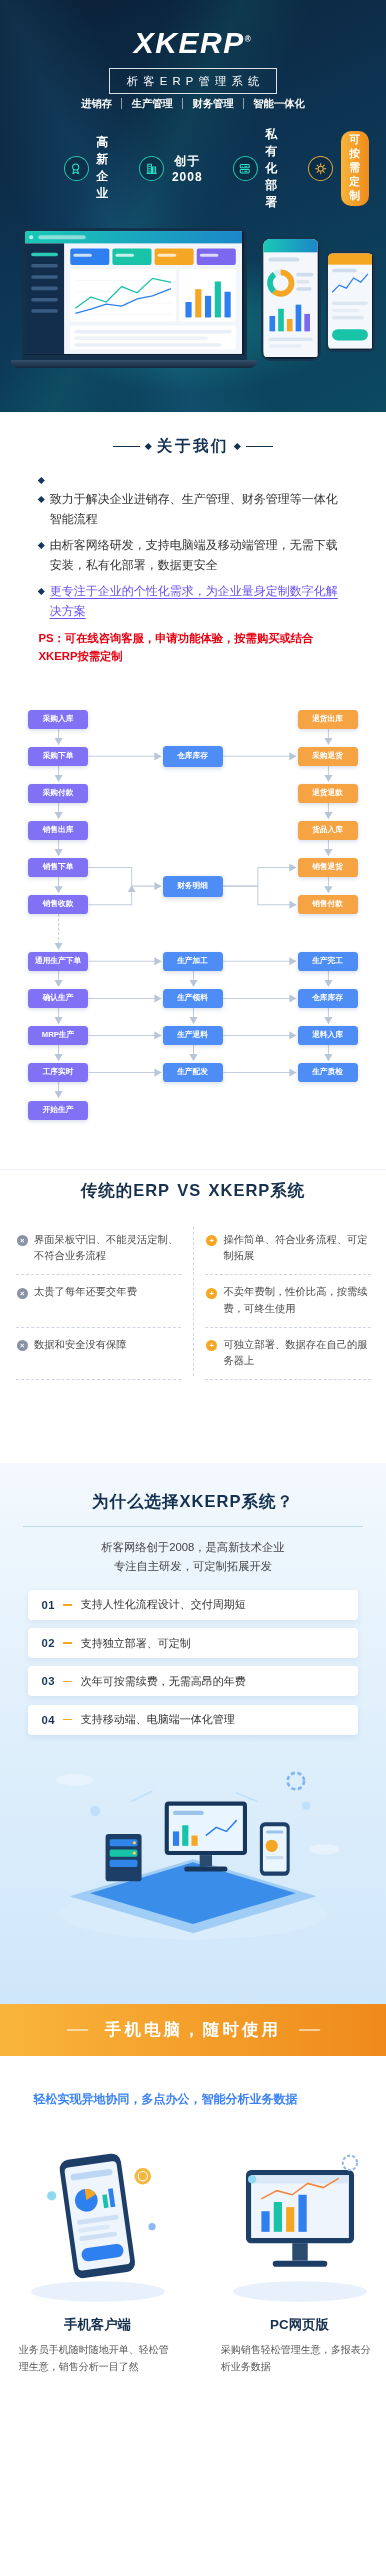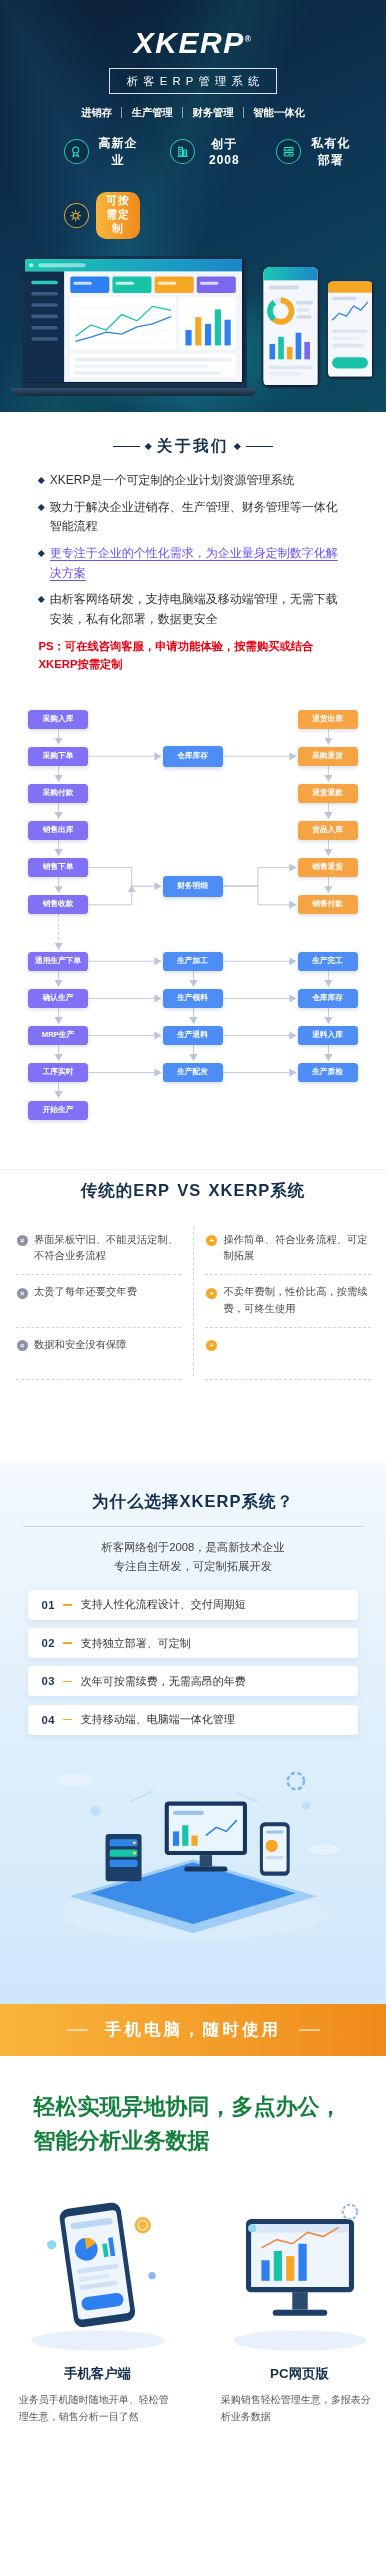--- a/index.html
+++ b/index.html
@@ -8,24 +8,24 @@
   .section{position:relative;overflow:hidden}
 
   
   .hero{height:412px;background:linear-gradient(155deg,#0b1f35 0%,#0d3352 45%,#0b4a60 100%);text-align:center;color:#fff}
   .hero::before{content:"";position:absolute;inset:0;pointer-events:none;background:
     linear-gradient(115deg,rgba(38,222,196,0) 30%,rgba(38,222,196,.09) 42%,rgba(38,222,196,0) 55%),
     linear-gradient(245deg,rgba(56,180,240,0) 52%,rgba(56,180,240,.10) 66%,rgba(56,180,240,0) 80%)}
   .logo{position:relative;padding-top:26px;font-size:30px;font-weight:bold;font-style:italic;letter-spacing:1.5px}
   .logo sup{font-size:8.2px;font-style:normal;vertical-align:super}
   .subtitle-box{position:relative;display:inline-block;margin-top:8.2px;padding:4.6px 11.3px 4.6px 16.5px;border:0.5px solid rgba(255,255,255,.85);font-size:11.3px;letter-spacing:5.2px}
-  .tagline{position:relative;margin-top:12px;font-size:10.3px;font-weight:bold}
+  .tagline{position:relative;margin-top:3px;font-size:10.3px;font-weight:bold}
   .tagline span{padding:0 9.3px;border-right:0.5px solid rgba(255,255,255,.55)}
   .tagline span:last-child{border-right:none}
-  .badges{position:relative;width:319px;margin:14.4px auto 0;display:grid;grid-template-columns:1fr 1fr 1fr;row-gap:23px}
+  .badges{position:relative;width:319px;margin:14.4px auto 0;display:grid;grid-template-columns:1fr 1fr 1fr 1fr;row-gap:11px}
   .badge{display:flex;align-items:center;padding-left:30px}
   .badge .ring{width:25px;height:25px;border-radius:50%;border:1px solid rgba(46,230,200,.8);background:rgba(10,40,60,.55);display:flex;align-items:center;justify-content:center;flex:none}
   .badge.orange .ring{border-color:rgba(249,176,58,.9)}
   .badge .blabel{margin-left:7.7px;font-size:12px;font-weight:bold;letter-spacing:1px}
   .badge.orange .blabel{background:linear-gradient(90deg,#f9b43a,#ef8b1c);padding:2.6px 8.2px;border-radius:10.3px;font-size:10.8px}
   .devices{position:relative;height:181px;margin-top:10.3px}
   .glow{position:absolute;left:31px;right:31px;top:31px;height:144px;background:radial-gradient(ellipse at center,rgba(32,222,198,.30),rgba(32,222,198,0) 68%)}
   .laptop{position:absolute;left:21.6px;top:7.2px;width:225px}
   .laptop .screen{height:132px;background:#0e2134;border:3.6px solid #15304b;border-bottom-width:5.2px;border-radius:6.2px 6.2px 1px 1px;overflow:hidden}
   .laptop .base{height:7.7px;margin:0 -10.3px;background:linear-gradient(#33506e,#16293d);border-radius:1.5px 1.5px 8.2px 8.2px}
@@ -78,21 +78,21 @@
   .why-dash{width:9.3px;height:1.5px;background:var(--accent-orange,#f5a623);margin:0 8.2px}
   .why-text{font-size:11px;color:#333}
   .why-illus{display:block;margin:9.3px auto 0}
 
   
   .banner{height:52px;background:linear-gradient(90deg,#f9b53c,#ef8a1a);display:flex;align-items:center;justify-content:center;color:#fff;font-size:16.5px;font-weight:bold;letter-spacing:3.1px}
   .banner .chev{width:20.6px;height:2.1px;background:rgba(255,255,255,.55);transform:skewX(-35deg);margin:0 17.5px}
 
   
   .bottom{height:609px;background:#fff;padding-top:34px}
-  .bottom-heading{width:319px;margin:0 auto;font-size:22px;font-weight:bold;color:#15803d;line-height:1.55}
+  .bottom-heading{width:319px;margin:0 auto;font-size:12px;font-weight:bold;color:#3b82f6;line-height:1.55}
   .bottom-cards{width:361px;margin:24px auto 0;display:flex;gap:32px}
   .bcard{flex:1;text-align:center}
   .bcard-title{font-size:13.4px;font-weight:bold;color:#17304d;margin-top:6.2px}
   .bcard-desc{font-size:10px;color:#555;line-height:1.7;margin-top:7.2px;text-align:left;padding:0 6.2px}
 </style>
 </head>
 <body>
 
 <div class="section hero">
   <div class="logo"><span>XKERP</span><sup>®</sup></div>
@@ -228,33 +228,32 @@
   <div class="sec-title">
     <span class="tline"></span>
     <span class="diamond"></span>
     <span>关于我们</span>
     <span class="diamond"></span>
     <span class="tline"></span>
   </div>
   <div class="about-list">
     <div class="about-item">
         <span class="mark"></span>
-        <span class="txt">XKERP是一个可定制的企业计划资源管理系统</span>
       </div>
     <div class="about-item">
         <span class="mark"></span>
         <span class="txt">致力于解决企业进销存、生产管理、财务管理等一体化智能流程</span>
       </div>
+    <div class="about-item">
+        <span class="mark"></span>
+        <span class="txt">由析客网络研发，支持电脑端及移动端管理，无需下载安装，私有化部署，数据更安全</span>
+      </div>
     <div class="about-item em">
         <span class="mark"></span>
         <span class="txt">更专注于企业的个性化需求，为企业量身定制数字化解决方案</span>
-      </div>
-    <div class="about-item">
-        <span class="mark"></span>
-        <span class="txt">由析客网络研发，支持电脑端及移动端管理，无需下载安装，私有化部署，数据更安全</span>
       </div>
   </div>
   <div class="ps-note">PS：可在线咨询客服，申请功能体验，按需购买或结合XKERP按需定制</div>
 </div>
 
 <div class="section flow">
   <div class="fc-wrap">
     <svg class="fc-lines" width="361" height="412" viewBox="0 0 700 800">
       <defs>
         <marker id="arrw" markerWidth="8" markerHeight="8" refX="6" refY="4" orient="auto">
@@ -349,20 +348,21 @@
     <div class="vs-row">
         <span class="vsmark yes">+</span>
         <span class="vs-text">不卖年费制，性价比高，按需续费，可终生使用</span>
       </div>
     <div class="vs-row">
         <span class="vsmark no">×</span>
         <span class="vs-text">数据和安全没有保障</span>
       </div>
     <div class="vs-row">
         <span class="vsmark yes">+</span>
+        <span class="vs-text">可独立部署、数据存在自己的服务器上</span>
       </div>
   </div>
 </div>
 
 <div class="section why">
   <div class="why-title">为什么选择XKERP系统？</div>
   <div class="why-hr"></div>
   <div class="why-sub">
     <div>析客网络创于2008，是高新技术企业</div>
     <div>专注自主研发，可定制拓展开发</div>

